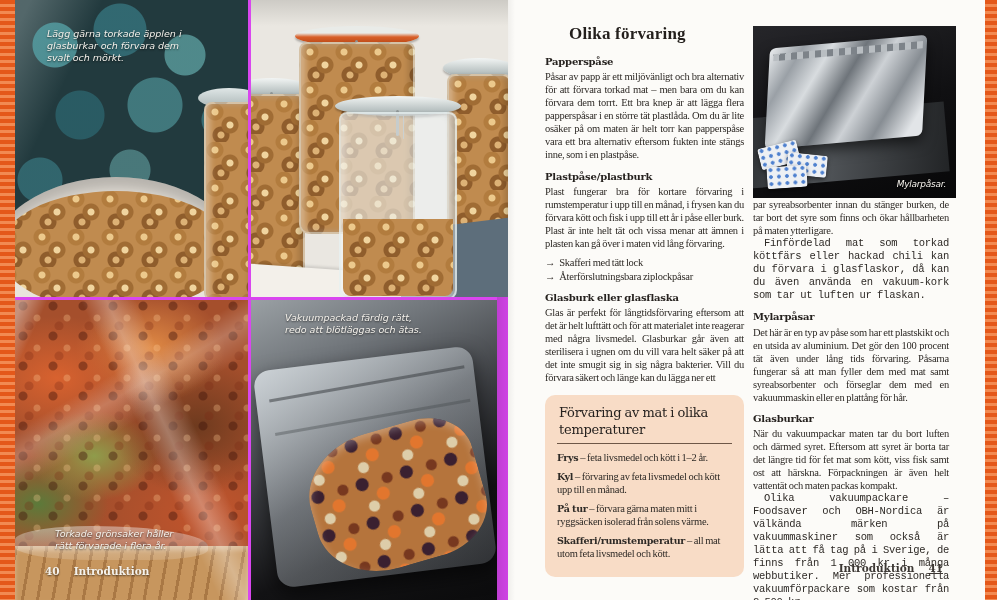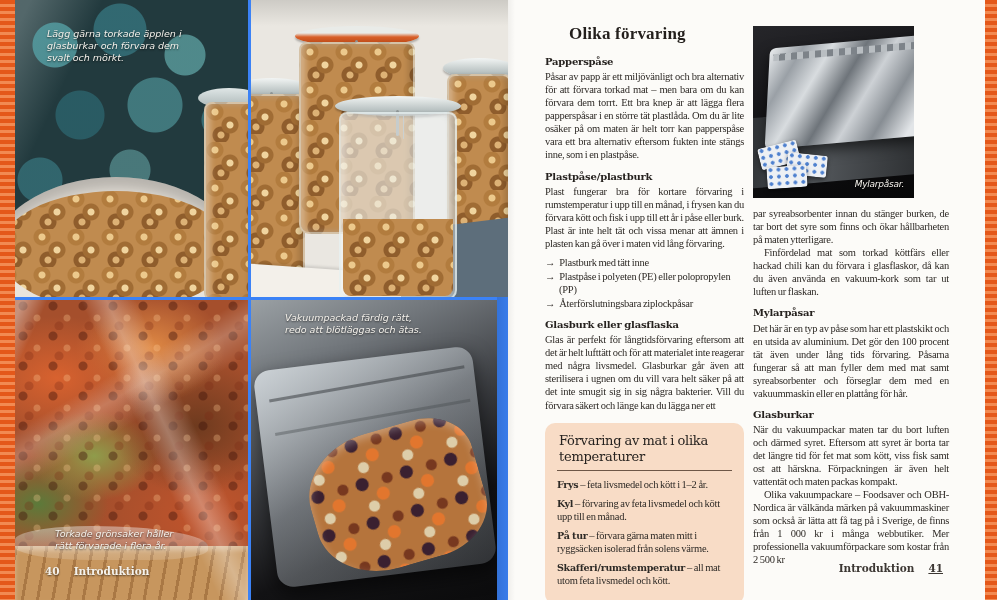--- a/index.html
+++ b/index.html
@@ -1,17 +1,17 @@
 <!DOCTYPE html>
 <html><head>
 <meta charset="utf-8">
 <style>
   * { margin:0; padding:0; box-sizing:border-box; }
   body { font-family:"Liberation Serif", serif; }
-  .canvas { position:relative; width:997px; height:600px; overflow:hidden; background:#3b82f6; }
+  .canvas { position:relative; width:997px; height:600px; overflow:hidden; background:#d946ef; }
 
   
   .stripe { position:absolute; top:0; height:600px;
     background:repeating-linear-gradient(180deg,#e4581a 0 4px,#f28a52 4px 7px); }
   .stripe-left { left:0; width:15px; }
   .stripe-right { right:0; width:12px; }
 
   
   .photo { position:absolute; overflow:hidden; }
   #p1 { left:15px; top:0; width:233px; height:297px; background:#223a3e; }
@@ -125,32 +125,32 @@
   .col { position:absolute; width:199px; color:#2e2a26; font-size:10.5px;
     letter-spacing:-.25px; word-spacing:-.6px; line-height:1.24; text-align:justify; }
   #col1 { left:545px; top:56px; }
   #col2 { left:753px; top:26px; width:196px; }
   .sec-h { font-family:"DejaVu Serif", serif; font-weight:bold; font-size:10px;
     letter-spacing:-.2px; margin:9px 0 2px; text-align:left; color:#26221f; }
   .sec-h:first-child { margin-top:0; }
   .arrow-list { list-style:none; margin:6px 0 2px; text-align:left; }
   .arrow-list li { padding-left:14px; text-indent:-14px; margin-bottom:1px; }
   .arrow-list .arr { margin-right:4px; }
-  .indent { text-indent:11px; }
+  .indent { text-indent:11px;font-family:Liberation Mono, monospace; }
 
   .temp-box { margin-top:11px; background:#f8dcc6; border-radius:10px; padding:10px 12px 11px;
     text-align:left; }
   .temp-box .bt { font-family:"DejaVu Serif", serif; font-weight:normal; font-size:13px;
     color:#26221f; padding:0 0 5px 2px; }
   .temp-box .rule { height:1px; background:#6e5747; margin-bottom:7px; }
   .temp-box .item { margin-bottom:6px; }
   .temp-box .term { font-family:"DejaVu Serif", serif; font-weight:bold; font-size:9.5px; }
 
   
-  #pm { position:relative; width:161px; height:172px; margin-bottom:9px; overflow:hidden;
+  #pm { position:relative; width:203px; height:172px; overflow:hidden;
     background:linear-gradient(160deg,#26262a 0%,#101012 55%,#070708 100%); }
   #pm .mbag-back { position:absolute; left:-6px; top:84px; width:200px; height:70px;
     background:linear-gradient(100deg,#2e3134,#515559 40%,#222426); transform:rotate(-5deg); }
   #pm .mbag { position:absolute; left:14px; top:16px; width:158px; height:100px;
     transform:rotate(-5deg) skewX(-8deg); border-radius:6px;
     background:linear-gradient(120deg,#eaedef 0%,#9aa0a6 16%,#d8dcdf 30%,#6e747a 46%,#cdd1d5 60%,#878d93 76%,#e2e5e8 92%);
     box-shadow:0 6px 14px rgba(0,0,0,.6); }
   #pm .mbag::before { content:""; position:absolute; left:4px; right:4px; top:6px; height:7px;
     background:repeating-linear-gradient(90deg,#b9bec2 0 6px,#7d8389 6px 12px); }
   #pm .absorber { position:absolute; width:40px; height:22px; background-color:#edf0f4;
@@ -223,22 +223,21 @@
 
   <div class="rp-title">Olika förvaring</div>
 
   <div class="col" id="col1">
     <div class="sec-h">Papperspåse</div>
     <p>Påsar av papp är ett miljövänligt och bra alternativ för att förvara torkad mat – men bara om du kan förvara dem torrt. Ett bra knep är att lägga flera papperspåsar i en större tät plastlåda. Om du är lite osäker på om maten är helt torr kan papperspåse vara ett bra alternativ eftersom fukten inte stängs inne, som i en plastpåse.</p>
 
     <div class="sec-h">Plastpåse/plastburk</div>
     <p>Plast fungerar bra för kortare förvaring i rumstemperatur i upp till en månad, i frysen kan du förvara kött och fisk i upp till ett år i påse eller burk. Plast är inte helt tät och vissa menar att ämnen i plasten kan gå över i maten vid lång förvaring.</p>
     <ul class="arrow-list">
-      <li><span class="arr">→</span><span>Plastburk med tätt inne</span></li>
-      <li><span class="arr">→</span><span>Plastpåse i polyeten (PE) eller polopropylen (PP)</span></li>
+      <li><span class="arr">→</span><span>Skafferi med tätt lock</span></li>
       <li><span class="arr">→</span><span>Återförslutningsbara ziplockpåsar</span></li>
     </ul>
 
     <div class="sec-h">Glasburk eller glasflaska</div>
     <p>Glas är perfekt för långtidsförvaring eftersom att det är helt lufttätt och för att materialet inte reagerar med några livsmedel. Glasburkar går även att sterilisera i ugnen om du vill vara helt säker på att det inte smugit sig in sig några bakterier. Vill du förvara säkert och länge kan du lägga ner ett</p>
 
     <div class="temp-box">
       <div class="bt">Förvaring av mat i olika temperaturer</div>
       <div class="rule"></div>
       <div class="item"><span class="term">Frys</span> <span>– feta livsmedel och kött i 1–2 år.</span></div>

